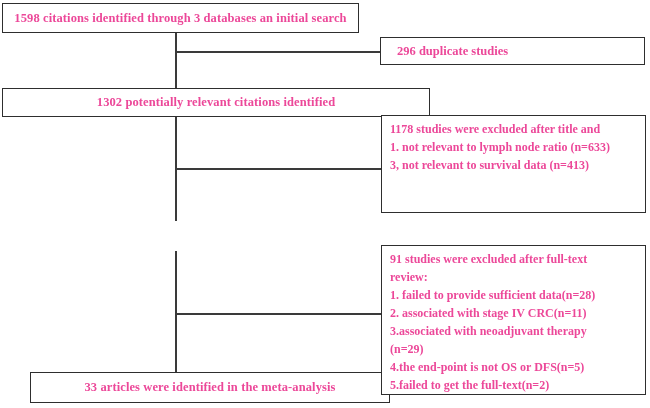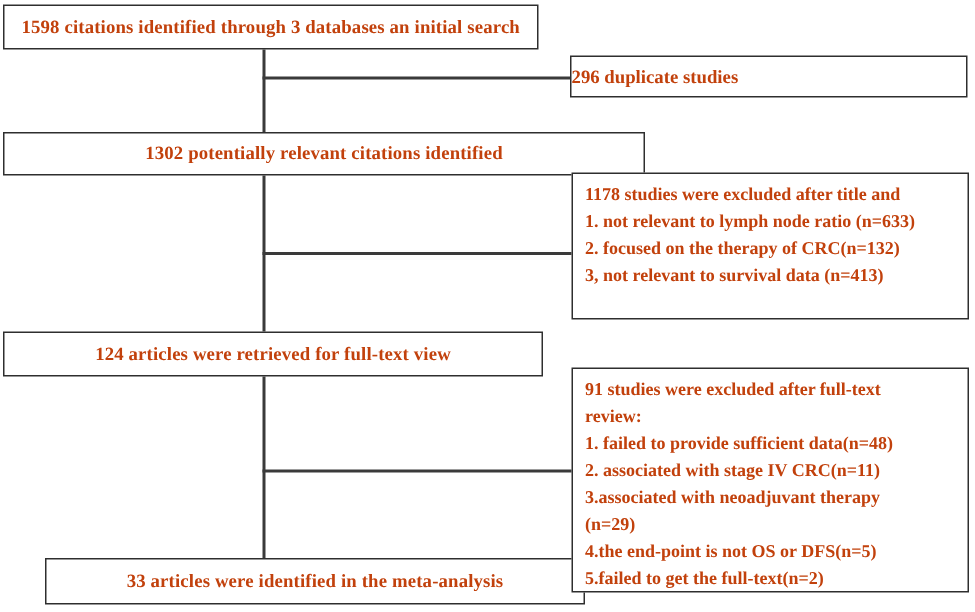--- a/index.html
+++ b/index.html
@@ -1,28 +1,28 @@
 <!DOCTYPE html>
 <html><head>
 <meta charset="utf-8">
 <style>
   html,body{margin:0;padding:0;background:#ffffff;}
   .canvas{
     position:relative;width:650px;height:408px;background:#ffffff;overflow:hidden;
-    font-family:"Liberation Serif","DejaVu Serif",serif;font-weight:700;color:#c2410c;
+    font-family:"Liberation Serif","DejaVu Serif",serif;font-weight:700;color:#ec4899;
   }
   .box{
     position:absolute;border:1.5px solid #2e2e2e;background:#ffffff;box-sizing:border-box;
   }
   .mbox{
     display:flex;align-items:center;justify-content:center;text-align:center;
     font-size:12.5px;letter-spacing:0.1px;
   }
   .sbox-single{
-    display:flex;align-items:center;padding-left:0;font-size:12.5px;
+    display:flex;align-items:center;padding-left:16px;font-size:12.5px;
   }
   .sbox-multi{
     font-size:12px;line-height:18px;padding:4px 2px 0 8px;white-space:nowrap;
   }
   .sbox-multi .ln{white-space:nowrap;}
   .line{position:absolute;background:#3a3a3a;}
   
   #m1{left:2px;top:3px;width:357px;height:30px;}
   #m2{left:2px;top:88px;width:428px;height:29px;}
   #m3{left:2px;top:221px;width:360px;height:30px;}
@@ -44,43 +44,39 @@
 <div class="canvas">
 
   <div id="m1" class="box mbox">
     <span>1598 citations identified through 3 databases an initial search</span>
   </div>
 
   <div id="m2" class="box mbox">
     <span>1302 potentially relevant citations identified</span>
   </div>
 
-  <div id="m3" class="box mbox">
-    <span>124 articles were retrieved for full-text view</span>
-  </div>
 
   <div id="m4" class="box mbox">
     <span>33 articles were identified in the meta-analysis</span>
   </div>
 
   <div id="s1" class="box sbox-single">
     <span>296 duplicate studies</span>
   </div>
 
   <div id="s2" class="box sbox-multi">
     <div class="ln">1178 studies were excluded after title and</div>
     <div class="ln">1. not relevant to lymph node ratio (n=633)</div>
-    <div class="ln">2. focused on the therapy of CRC(n=132)</div>
     <div class="ln">3, not relevant to survival data (n=413)</div>
   </div>
 
   <div id="s3" class="box sbox-multi">
     <div class="ln">91 studies were excluded after full-text</div>
     <div class="ln">review:</div>
-    <div class="ln">1. failed to provide sufficient data(n=48)</div>
+    <div class="ln">1. failed to provide sufficient data(n=28)</div>
     <div class="ln">2. associated with stage IV CRC(n=11)</div>
     <div class="ln">3.associated with neoadjuvant therapy</div>
     <div class="ln">(n=29)</div>
     <div class="ln">4.the end-point is not OS or DFS(n=5)</div>
     <div class="ln">5.failed to get the full-text(n=2)</div>
   </div>
 
   <div id="v1" class="line"></div>
   <div id="h1" class="line"></div>
   <div id="v2" class="line"></div>

